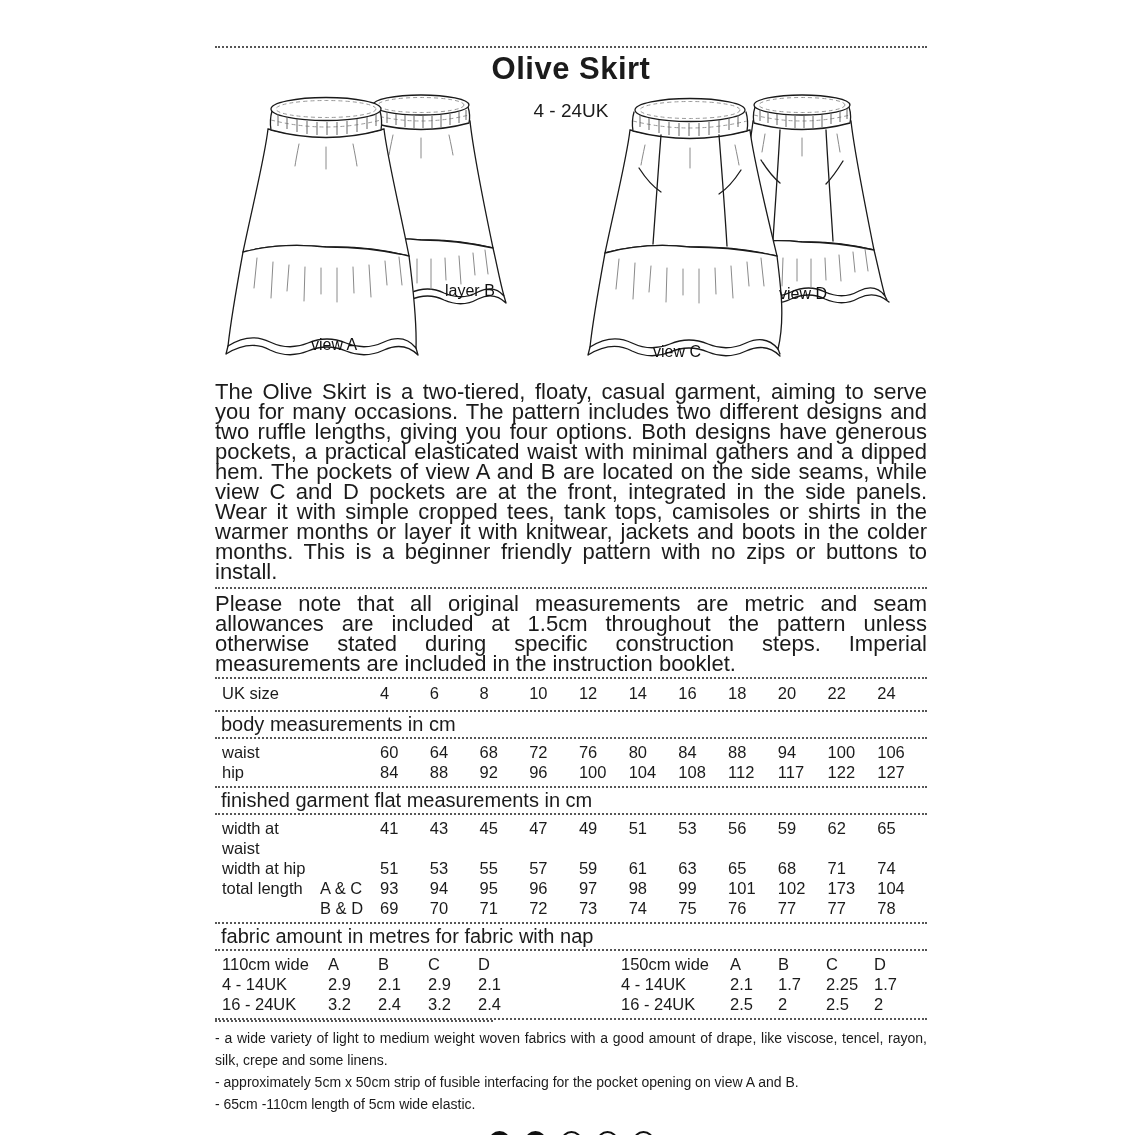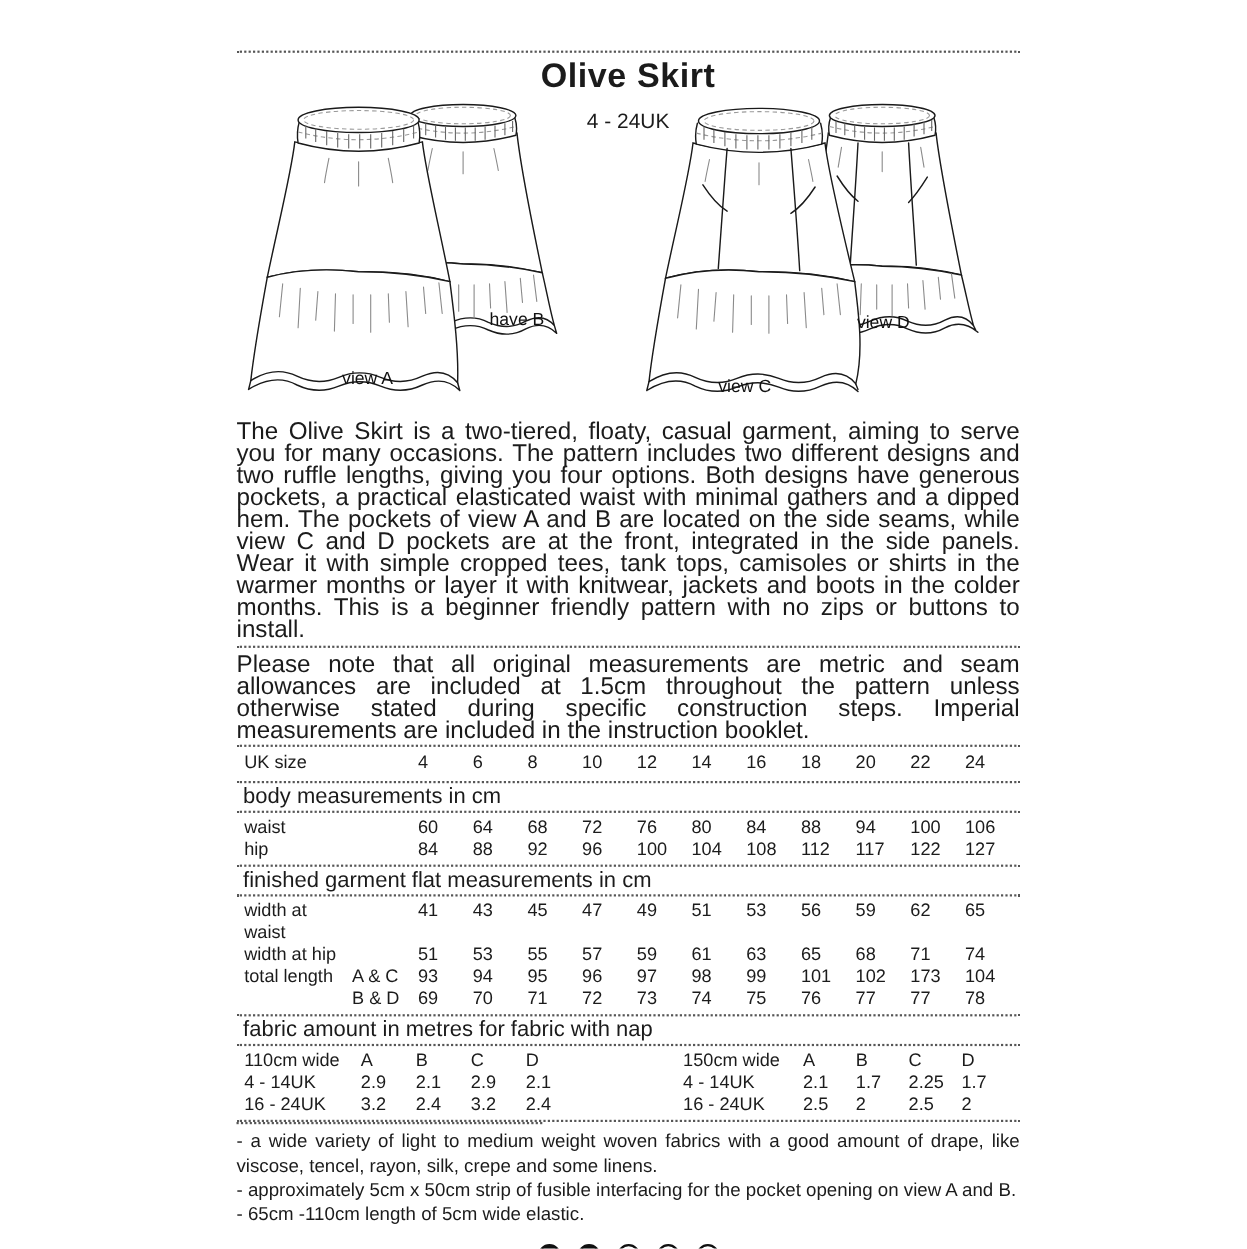--- a/index.html
+++ b/index.html
@@ -30,21 +30,21 @@
   .trow.sub{grid-template-columns:105px 60px repeat(11,1fr);}
   .trow.head{padding:6px 0 8px;line-height:17px;}
   .lbl{padding-left:7px;}
   .sublbl{}
   .cell{text-align:left;}
   .sect{font-size:20px;line-height:17px;padding:4px 0 4px 6px;}
   .rowgroup{padding:3px 0 4px;}
   .frow{display:grid;grid-template-columns:113px 50px 50px 50px 50px 86px 116px 48px 48px 48px 48px;font-size:16.5px;line-height:20px;}
   .frow .lbl{padding-left:7px;}
   .notions{margin-top:5px;}
-  .notions .nitem{font-size:17px;line-height:22px;text-align:justify;}
+  .notions .nitem{font-size:14px;line-height:22px;text-align:justify;}
   .exp{margin-top:10px;text-align:center;}
   .exp-title{font-size:18.5px;font-weight:600;letter-spacing:.5px;line-height:20px;}
   .exp-dots{margin-top:5px;display:inline-flex;gap:15px;height:22px;align-items:center;}
   .dot{width:21px;height:21px;border:2.5px solid #101010;border-radius:50%;box-sizing:border-box;background:#fff;}
   .dot.filled{background:#101010;border-color:#101010;}
   .rule.bottom{margin-top:9px;}
   svg .outline{fill:none;stroke:#1a1a1a;stroke-width:1.3;stroke-linecap:round;}
   svg .fillw{fill:#ffffff;stroke:#1a1a1a;stroke-width:1.3;stroke-linecap:round;}
   svg .dash{fill:none;stroke:#9a9a9a;stroke-width:1;stroke-dasharray:4 3;}
   svg .tick{fill:none;stroke:#666;stroke-width:1;}
@@ -110,21 +110,21 @@
       <path class="tick" d="M65,27 v12 M74,30 v12 M84,32 v13 M94,34 v13 M104,35 v13 M114,35 v13 M124,35 v13 M134,34 v13 M144,32 v13 M154,30 v12 M163,27 v12"></path>
       <path class="outline" d="M86,47 C83,85 80,125 78,156 M144,47 C147,85 150,125 152,158"></path>
       <path class="outline" d="M64,80 Q75,97 86,104 M166,82 Q155,99 144,106"></path>
       <path class="gather" d="M70,57 q-3,14 -4,20 M115,60 v20 M160,57 q3,14 4,20"></path>
       <path class="fillw" d="M30,165 C24,198 18,231 15,259 q22,-14 42,-4 q19,9 38,1 q19,-8 38,0 q19,8 38,-1 q20,-9 32,6 C210,232 206,200 202,168 Q160,159 115,159 Q70,154 30,165 Z"></path>
       <path class="outline" d="M13,267 q24,-15 44,-4 q19,9 38,1 q19,-8 38,0 q19,8 38,-1 q20,-9 34,5 M15,259 L13,267 M203,261 L205,266"></path>
       <path class="gather" d="M44,171 l-3,30 M60,175 l-2,36 M76,178 l-2,26 M92,180 l-1,34 M108,181 v26 M124,181 v34 M140,180 l1,26 M156,178 l2,32 M172,174 l2,24 M186,170 l3,28"></path>
     </svg>
 
     <span class="view-label lab-a">view A</span>
-    <span class="view-label lab-b">have B</span>
+    <span class="view-label lab-b">layer B</span>
     <span class="view-label lab-c">view C</span>
     <span class="view-label lab-d">view D</span>
   </div>
 
   <p class="desc">The Olive Skirt is a two-tiered, floaty, casual garment, aiming to serve you for many occasions. The pattern includes two different designs and two ruffle lengths, giving you four options. Both designs have generous pockets, a practical elasticated waist with minimal gathers and a dipped hem. The pockets of view A and B are located on the side seams, while view C and D pockets are at the front, integrated in the side panels. Wear it with simple cropped tees, tank tops, camisoles or shirts in the warmer months or layer it with knitwear, jackets and boots in the colder months. This is a beginner friendly pattern with no zips or buttons to install.</p>
 
   <div class="rule afterdesc"></div>
 
   <p class="desc tight">Please note that all original measurements are metric and seam allowances are included at 1.5cm throughout the pattern unless otherwise stated during specific construction steps. Imperial measurements are included in the instruction booklet.</p>
 

